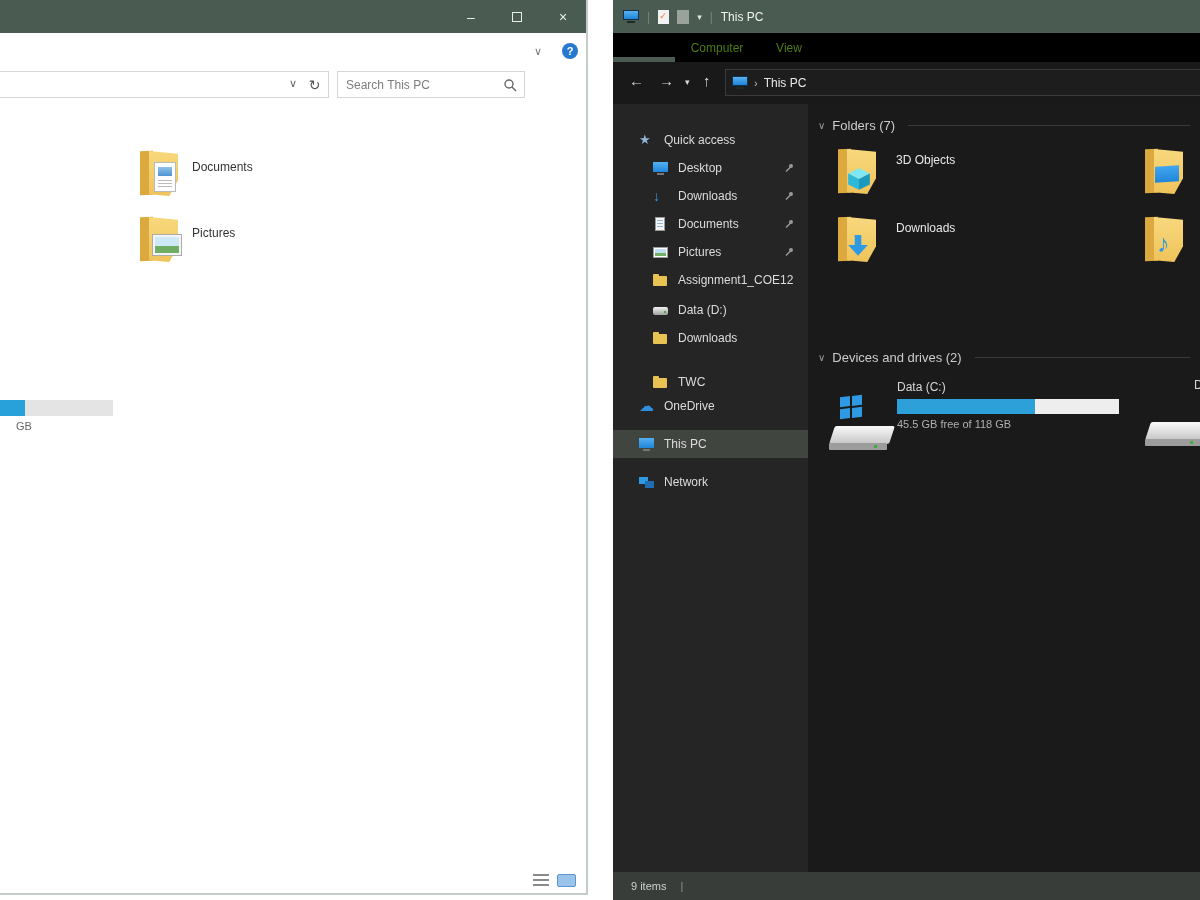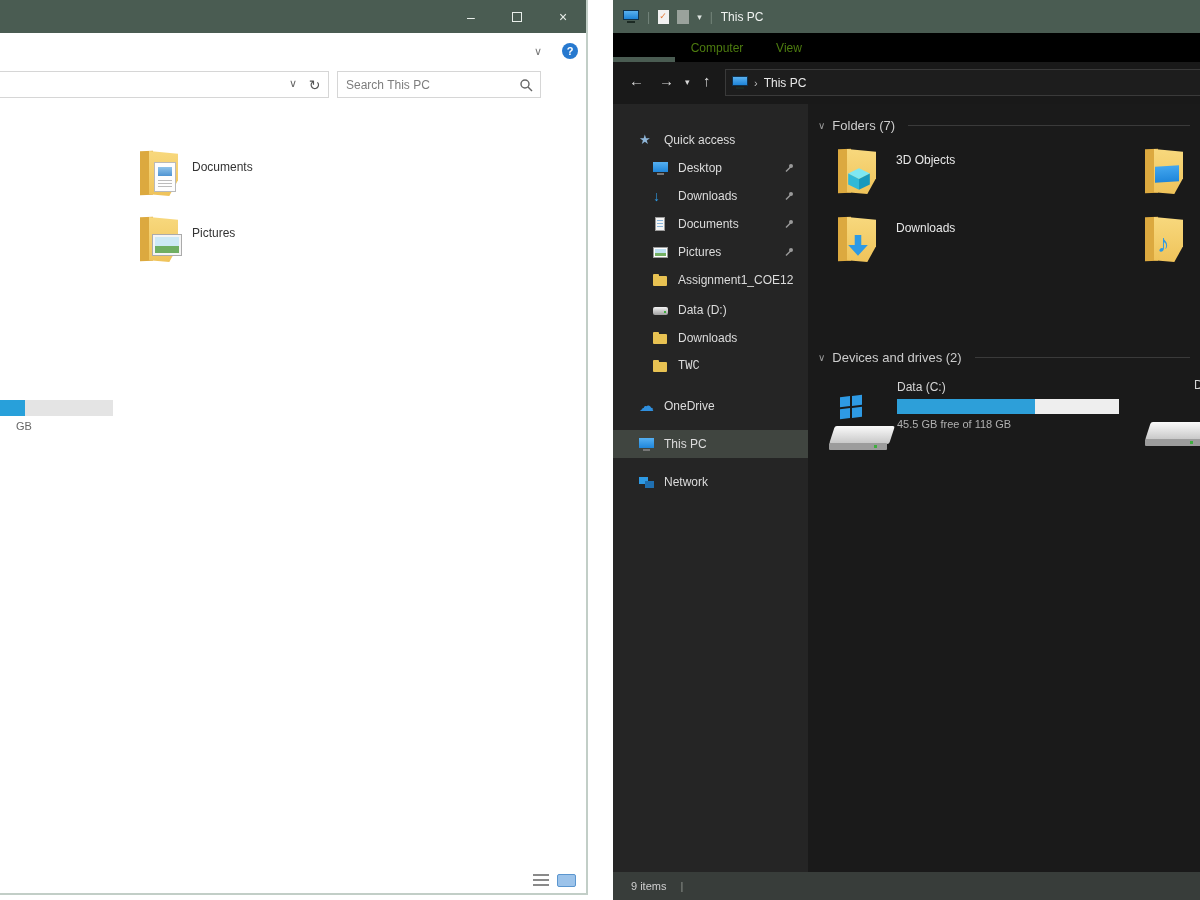--- a/index.html
+++ b/index.html
@@ -21,21 +21,21 @@
                background:#2779cf; color:#fff; font-size:11px; font-weight:bold;
                display:flex; align-items:center; justify-content:center; }
 
   #lw-addressrow { position:absolute; left:0; top:66px; right:0; height:36px; background:#fff; }
   .lw-addressbox { position:absolute; left:-2px; top:5px; width:304px; height:27px;
                    border:1px solid #d6d6d6; background:#fff; }
   .lw-addr-dd { position:absolute; right:4px; top:5px; color:#666; font-size:11px; }
   .lw-refreshbox { position:absolute; left:301px; top:5px; width:28px; height:27px;
                    border:1px solid #d6d6d6; border-left:none; background:#fff;
                    display:flex; align-items:center; justify-content:center; color:#555; font-size:14px; }
-  .lw-searchbox { position:absolute; left:337px; top:5px; width:204px; height:27px;
+  .lw-searchbox { position:absolute; left:337px; top:5px; width:188px; height:27px;
                   border:1px solid #d6d6d6; background:#fff; }
   .lw-search-ph { position:absolute; left:8px; top:6px; color:#7d7d7d; font-size:12px; }
   .mag { position:absolute; right:7px; top:6px; }
 
   .lw-tile { position:absolute; width:240px; height:56px; }
   .lw-tile-label { position:absolute; left:52px; top:10px; font-size:12px; color:#333; }
 
   
   .fldr { position:absolute; width:38px; height:46px; }
   .fldr .spine { position:absolute; left:0; top:1px; width:13px; height:44px;
@@ -336,21 +336,21 @@
           <em></em>
         </span>
       <span class="sb-label">Data (D:)</span>
     </div>
     <div class="sb-row" style="top:220px;">
       <span class="mi mi-folder">
           <i></i>
         </span>
       <span class="sb-label">Downloads</span>
     </div>
-    <div class="sb-row" style="top:248px;font-family:Liberation Mono, monospace;">
+    <div class="sb-row" style="top:264px;">
       <span class="mi mi-folder">
           <i></i>
         </span>
       <span class="sb-label">TWC</span>
     </div>
     <div class="sb-row" style="top:288px; padding-left:26px;">
       <span class="mi mi-cloud">☁</span>
       <span class="sb-label">OneDrive</span>
     </div>
     <div class="sb-row sel" style="top:326px; padding-left:26px;">

